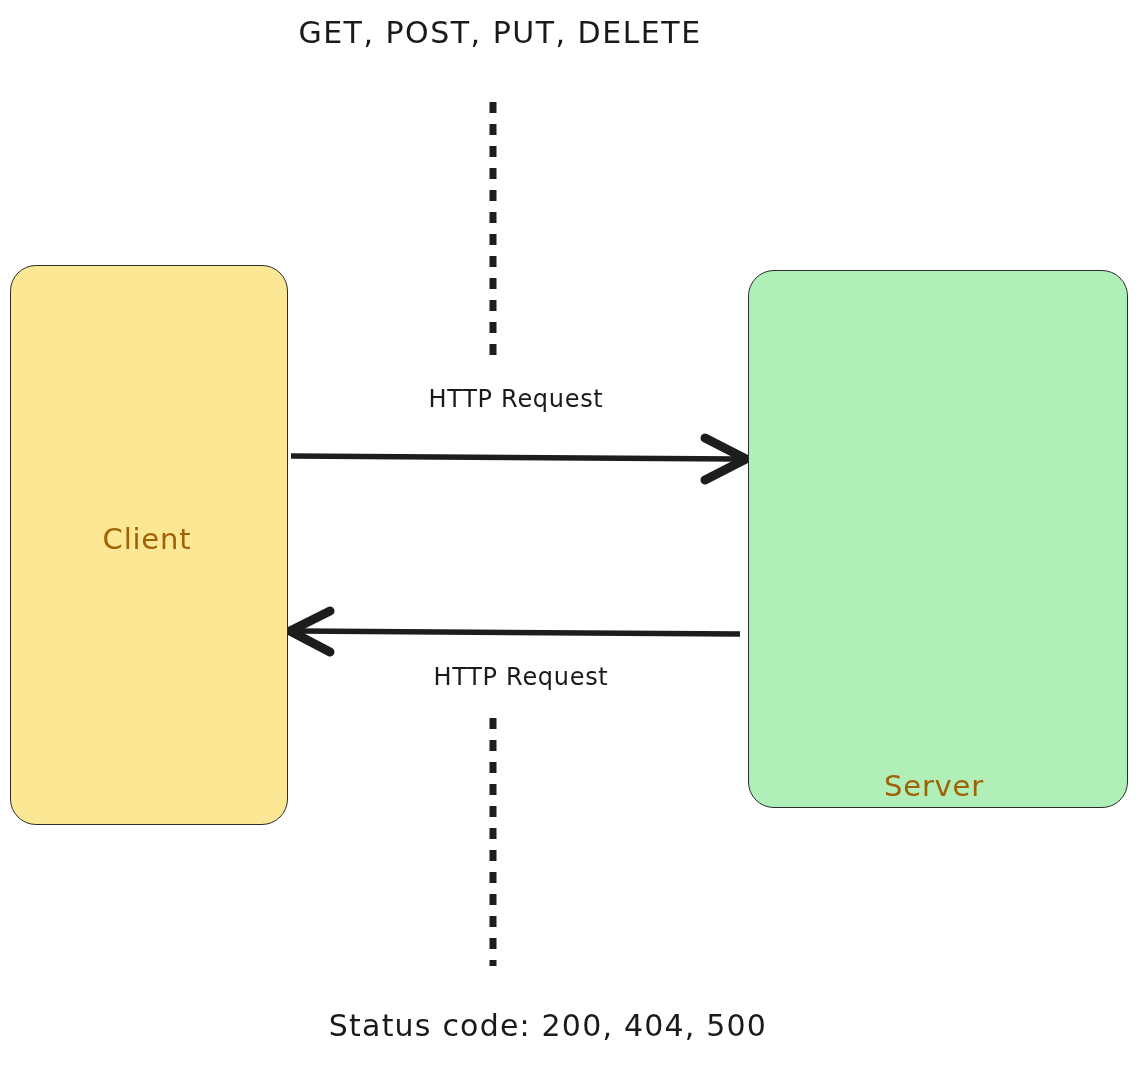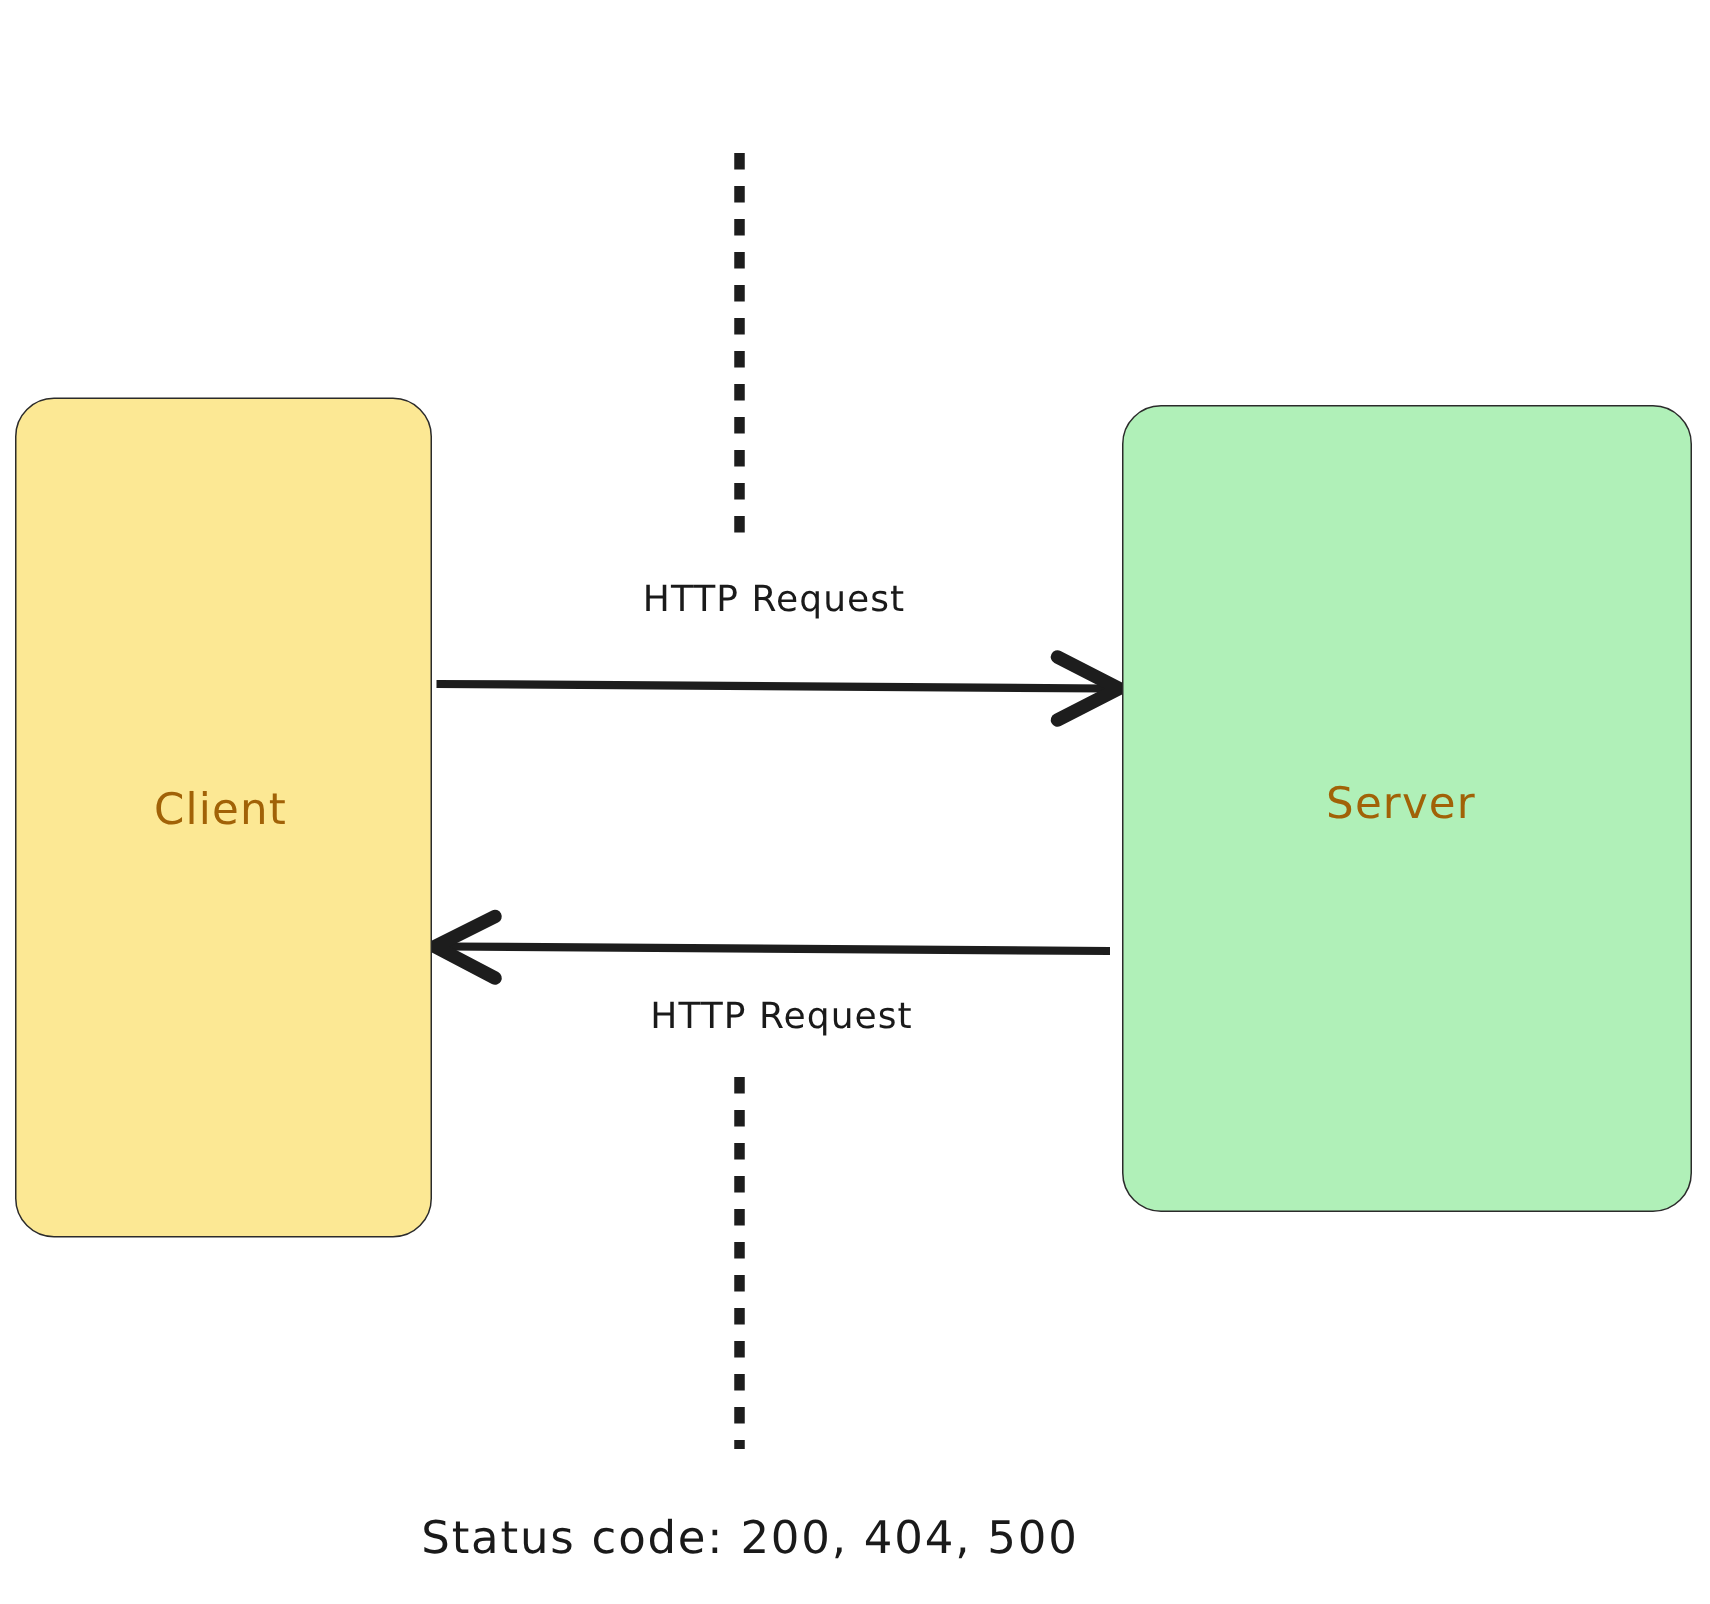--- a/index.html
+++ b/index.html
@@ -36,20 +36,21 @@
     left: 0;
     top: 15px;
     width: 1000px;
     letter-spacing: 1.5px;
   }
   #status-caption {
     left: 0;
     top: 1008px;
     width: 1000px;
     letter-spacing: 1.2px;
+    padding-left: 48px;
   }
 
   
   .node {
     position: absolute;
     box-sizing: border-box;
     border: 1.6px solid #2b2b2b;
     border-radius: 26px;
     display: flex;
     align-items: center;
@@ -102,20 +103,21 @@
     width: 1140px;
     height: 1069px;
     pointer-events: none;
   }
 </style>
 </head>
 <body>
 
 <div id="canvas" style="background: rgb(255, 255, 255);">
 
+  <div class="caption hand" id="methods-caption">GET, POST, PUT, DELETE</div>
 
   <svg id="wires" viewBox="0 0 1140 1069">
 
     <line x1="493" y1="102" x2="493" y2="358" stroke="#1d1d1d" stroke-width="7" stroke-linecap="butt" stroke-dasharray="11 11"></line>
 
     <line x1="493" y1="718" x2="493" y2="966" stroke="#1d1d1d" stroke-width="7" stroke-linecap="butt" stroke-dasharray="11 11"></line>
 
     <line x1="291" y1="456" x2="737" y2="459" stroke="#1d1d1d" stroke-width="5.5" stroke-linecap="butt"></line>
 
     <path d="M 705 438 L 746 459 L 705 480" fill="none" stroke="#1d1d1d" stroke-width="9" stroke-linecap="round" stroke-linejoin="round"></path>
@@ -124,21 +126,21 @@
 
     <path d="M 330 611 L 290 631 L 330 652" fill="none" stroke="#1d1d1d" stroke-width="9" stroke-linecap="round" stroke-linejoin="round"></path>
   </svg>
 
   <div class="node" id="client-node" style="background: rgb(252, 232, 148); border-color: rgb(43, 43, 43); left: 10px; top: 265px; width: 278px; height: 560px;">
     <div id="client-label-wrap">
       <span class="node-label hand">Client</span>
     </div>
   </div>
 
-  <div class="node" id="server-node" style="background: rgb(176, 240, 184); border-color: rgb(43, 43, 43); left: 748px; top: 270px; width: 380px; height: 538px;">
+  <div class="node" id="server-node" style="background: rgb(176, 240, 184); border-color: rgb(43, 43, 43); left: 748px; top: 270px; width: 380px; height: 538px; align-items: flex-end;">
     <div id="server-label-wrap">
       <span class="node-label hand">Server</span>
     </div>
   </div>
 
   <div class="edge-label hand" id="request-label">HTTP Request</div>
 
   <div class="edge-label hand" id="response-label">HTTP Request</div>
 
   <div class="caption hand" id="status-caption">Status code: 200, 404, 500</div>

